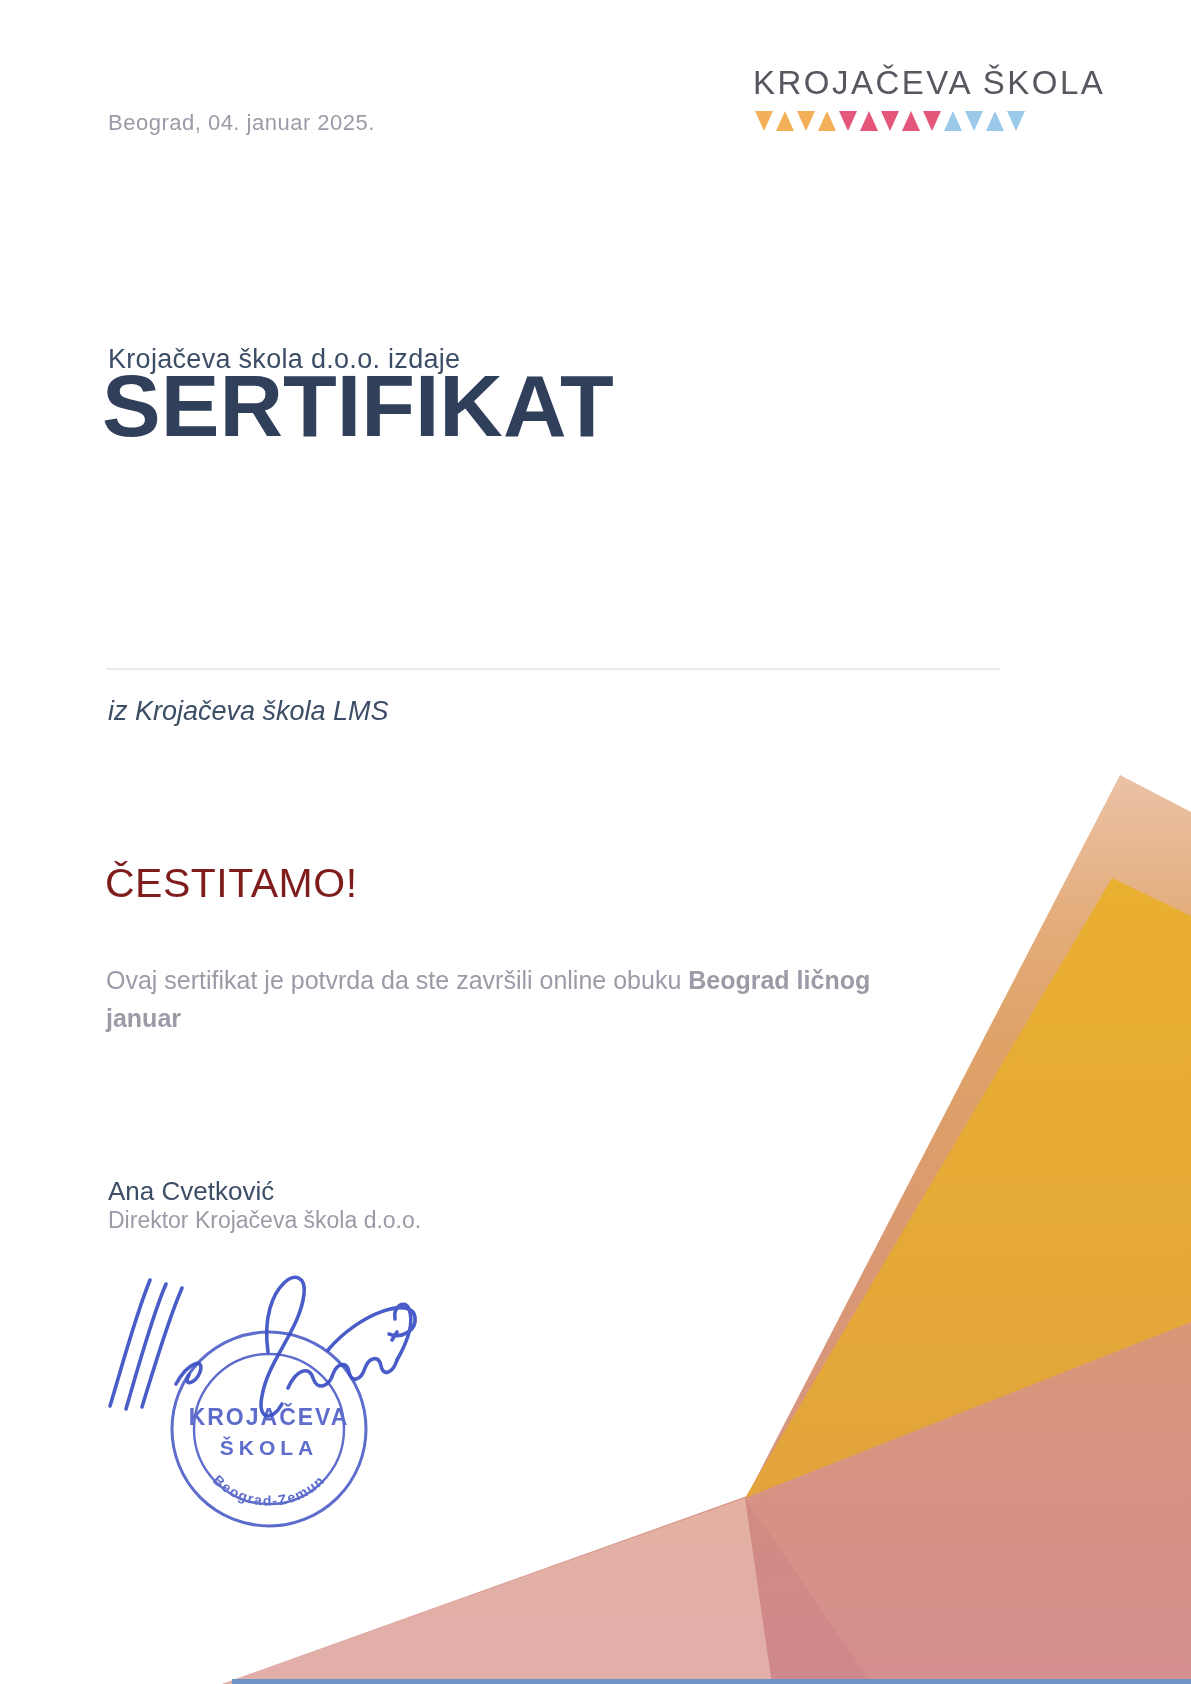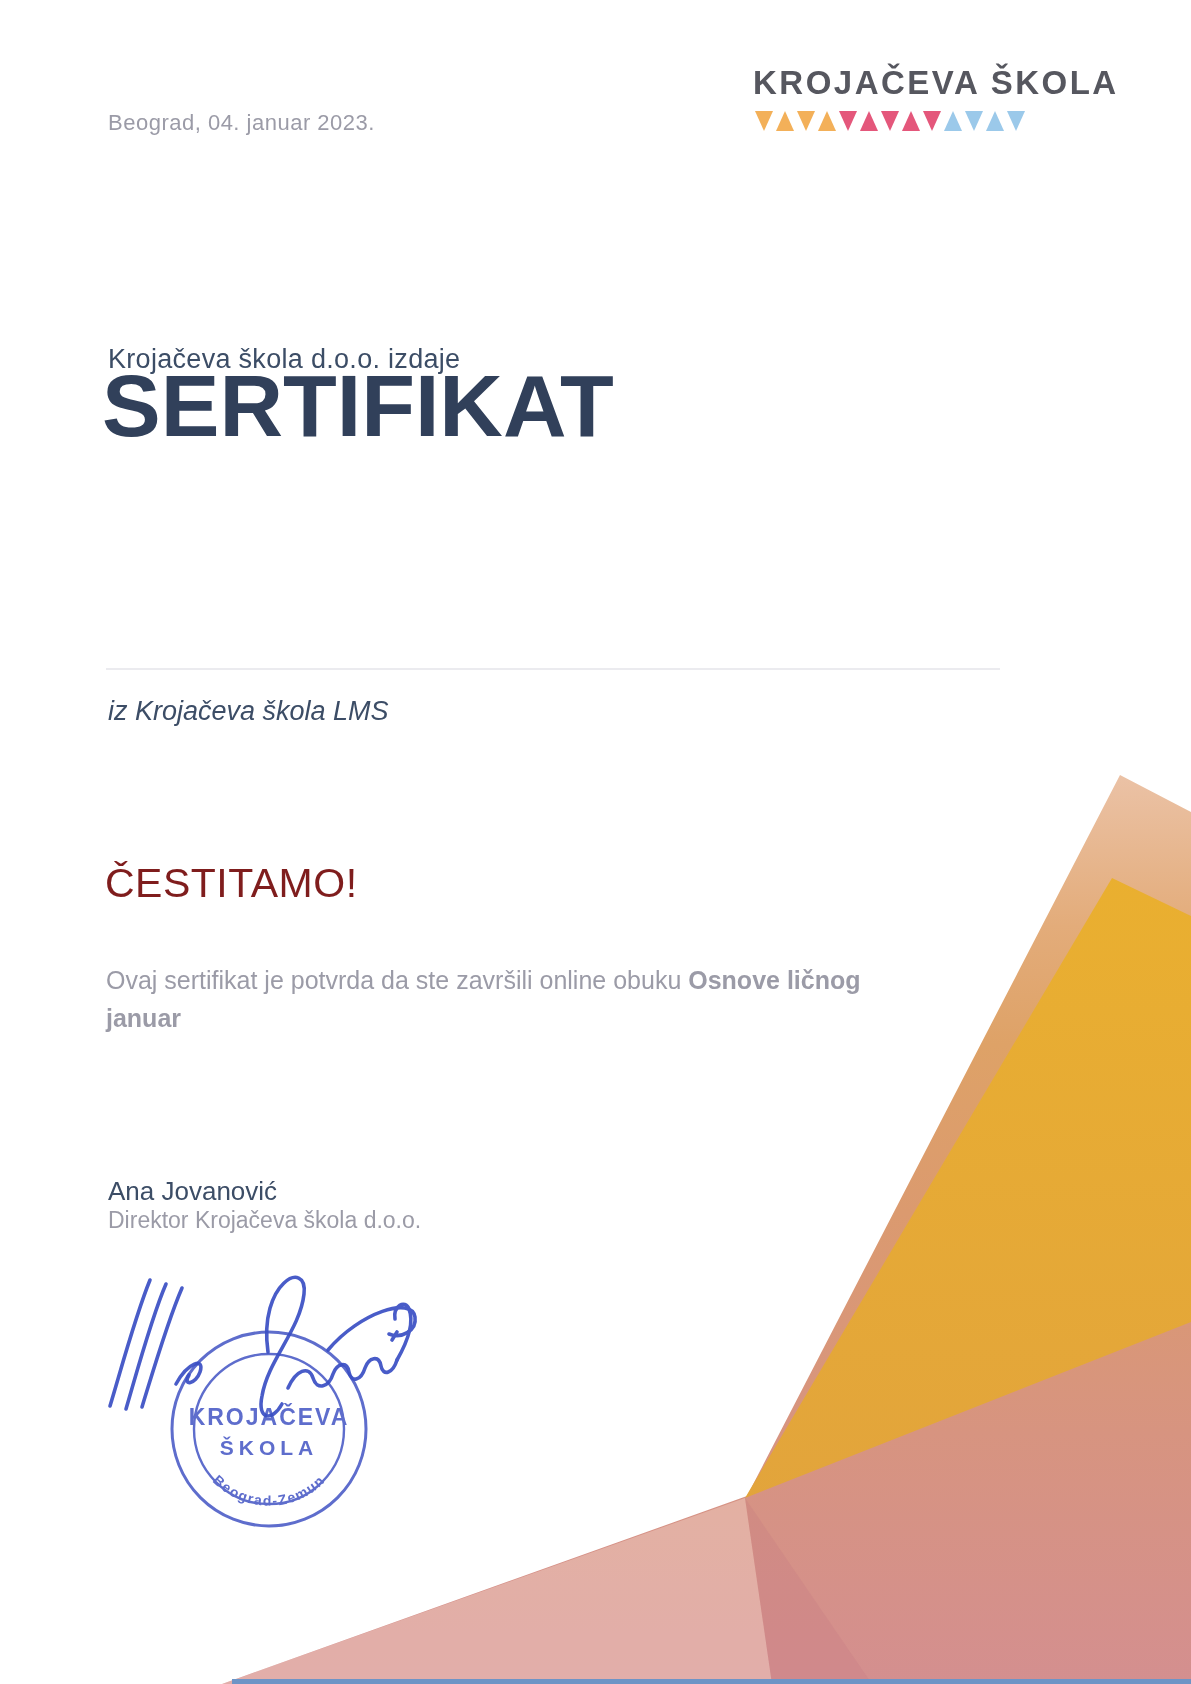--- a/index.html
+++ b/index.html
@@ -11,21 +11,21 @@
     font-family:"Liberation Sans", sans-serif;
   }
   .abs{position:absolute;}
   
   #date-line{
     left:108px;top:110px;
     font-size:22px;color:#9B9BA7;letter-spacing:0.5px;
   }
   #logo{left:753px;top:64px;width:330px;}
   #logo-text{
-    font-size:33px;font-weight:700;color:#56575F;
+    font-size:33px;font-weight:400;color:#56575F;
     letter-spacing:2.5px;white-space:nowrap;
   }
   #logo-triangles{
     display:flex;flex-direction:row;align-items:flex-start;
     margin-top:9px;height:20px;
   }
   .tri{width:0;height:0;border-left:9.5px solid transparent;border-right:9.5px solid transparent;margin:0 1.5px;}
   .tri.down{border-top:20px solid;}
   .tri.up{border-bottom:20px solid;}
   
@@ -103,21 +103,21 @@
 <body>
 
 <div id="page">
 
   <div class="shape" id="shape-base"></div>
   <div class="shape" id="shape-gold"></div>
   <div class="shape" id="shape-light-wedge"></div>
   <div class="shape" id="shape-rose-band"></div>
   <div id="bottom-bar"></div>
 
-  <div class="abs content" id="date-line">Beograd, 04. januar 2023.</div>
+  <div class="abs content" id="date-line">Beograd, 04. januar 2025.</div>
 
   <div class="abs content" id="logo">
     <div id="logo-text">KROJAČEVA ŠKOLA</div>
     <div id="logo-triangles">
         <div class="tri down" style="border-top-color: rgb(243, 176, 89);"></div>
         <div class="tri up" style="border-bottom-color: rgb(243, 176, 89);"></div>
         <div class="tri down" style="border-top-color: rgb(243, 176, 89);"></div>
         <div class="tri up" style="border-bottom-color: rgb(243, 176, 89);"></div>
         <div class="tri down" style="border-top-color: rgb(228, 87, 123);"></div>
         <div class="tri up" style="border-bottom-color: rgb(228, 87, 123);"></div>
@@ -132,25 +132,25 @@
   </div>
 
   <div class="abs content" id="issuer-line">Krojačeva škola d.o.o. izdaje</div>
   <div class="abs content" id="certificate-title">SERTIFIKAT</div>
 
   <div class="abs content" id="name-underline"></div>
   <div class="abs content" id="source-line">iz Krojačeva škola LMS</div>
 
   <div class="abs content" id="congrats-heading">ČESTITAMO!</div>
   <p class="abs content" id="body-paragraph">
-    <span>Ovaj sertifikat je potvrda da ste završili online obuku </span><strong>Osnove ličnog</strong><br>
+    <span>Ovaj sertifikat je potvrda da ste završili online obuku </span><strong>Beograd ličnog</strong><br>
     <strong>januar</strong>
   </p>
 
-  <div class="abs content" id="signer-name">Ana Jovanović</div>
+  <div class="abs content" id="signer-name">Ana Cvetković</div>
   <div class="abs content" id="signer-title">Direktor Krojačeva škola d.o.o.</div>
 
   <svg class="abs" id="signature-svg" width="336" height="196" viewBox="0 0 336 196">
     <g fill="none" stroke="#3A4FC4" stroke-width="3.6" stroke-linecap="round" opacity="0.92">
       <path d="M18 152 C30 112 44 60 58 26"></path>
       <path d="M34 155 C46 114 60 62 74 30"></path>
       <path d="M50 153 C62 114 76 66 90 34"></path>
       <path d="M84 130 C96 108 113 103 108 118 C104 130 90 133 97 121"></path>
       <path d="M176 98 C166 28 216 4 212 40 C208 76 176 106 170 142 C165 166 180 168 190 150"></path>
       <path d="M196 134 C204 116 217 111 221 124 C225 137 237 133 241 120 C245 109 255 107 257 118 C259 129 269 127 273 114 C277 103 287 101 289 112 C291 123 301 119 305 106"></path>

